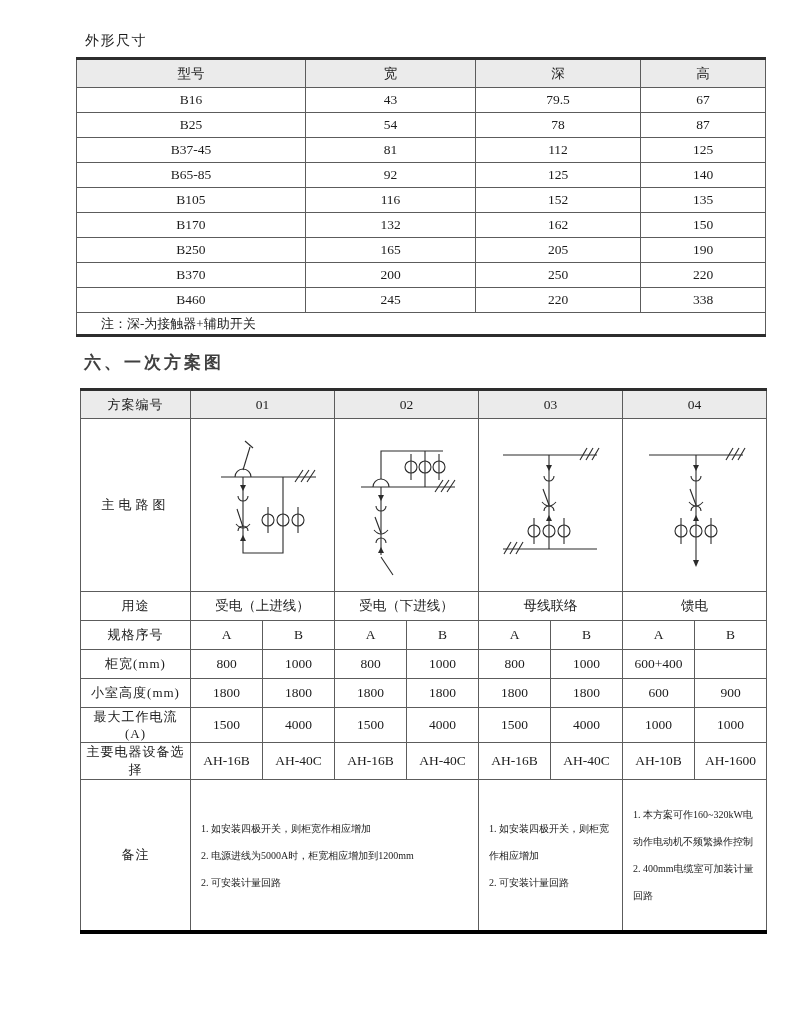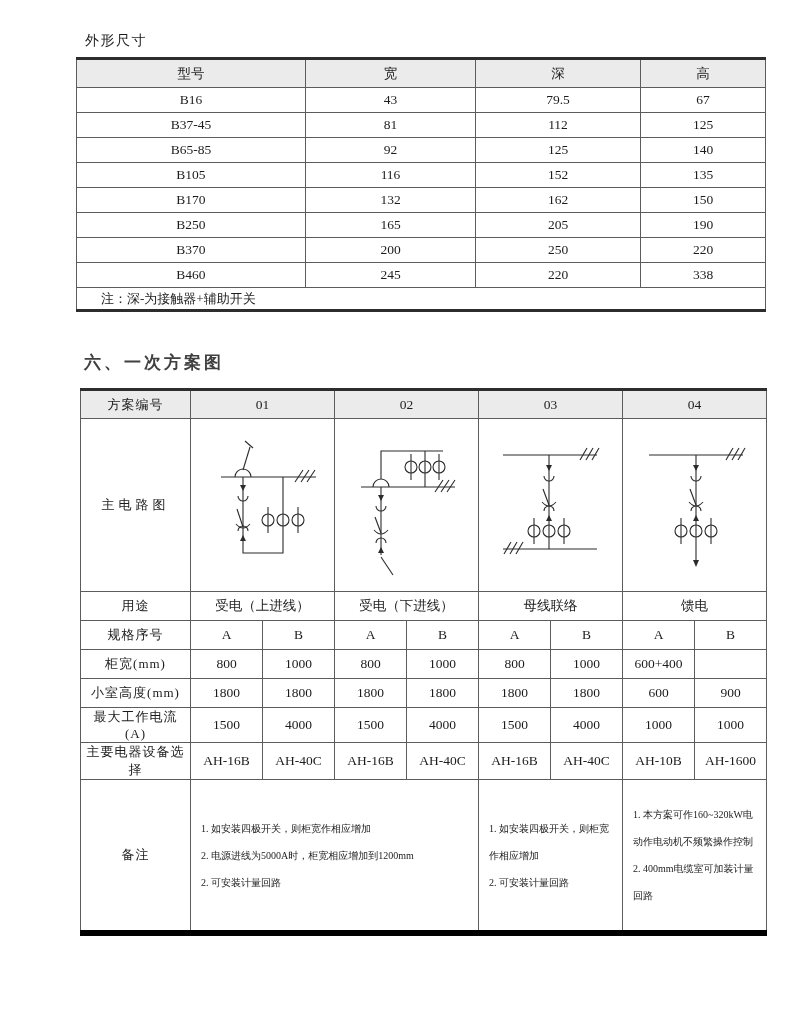--- a/index.html
+++ b/index.html
@@ -27,21 +27,21 @@
   .t1 tbody td{height:24px;}
   .t1 .note-cell{text-align:left;padding-left:24px;height:21px;font-size:13px;}
 
   .sec-title{
     position:absolute;left:84px;top:351px;
     font-size:17px;font-weight:bold;color:#404040;letter-spacing:3px;
   }
 
   .t2{
     position:absolute;left:80px;top:388px;width:686px;
-    border-top:3px solid #2d2d2d;border-bottom:6px solid #000000;
+    border-top:3px solid #2d2d2d;border-bottom:4px solid #000000;
   }
   .t2 .head-row th{background:#ebebeb;height:27px;}
   .t2 .std-row td{height:28px;}
   .t2 .diag-row td{height:172px;vertical-align:middle;}
   .t2 .label-cell{letter-spacing:1px;font-size:13px;padding:0 2px;}
   .t2 .diag-label{letter-spacing:4px;}
   .t2 .remarks-row td{height:142px;}
   .t2 .remark-cell{
     text-align:left;vertical-align:middle;
     padding:4px 10px;font-size:10px;line-height:27px;
@@ -69,20 +69,26 @@
         <th>深</th>
         <th>高</th>
       </tr>
     </thead>
     <tbody>
       <tr>
         <td>B16</td>
         <td>43</td>
         <td>79.5</td>
         <td>67</td>
+      </tr>
+      <tr>
+        <td>B25</td>
+        <td>54</td>
+        <td>78</td>
+        <td>87</td>
       </tr>
       <tr>
         <td>B37-45</td>
         <td>81</td>
         <td>112</td>
         <td>125</td>
       </tr>
       <tr>
         <td>B65-85</td>
         <td>92</td>

